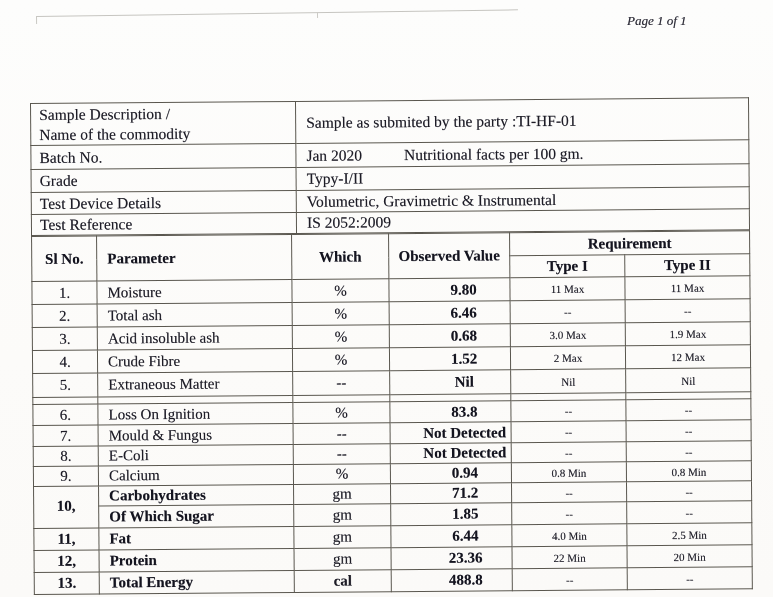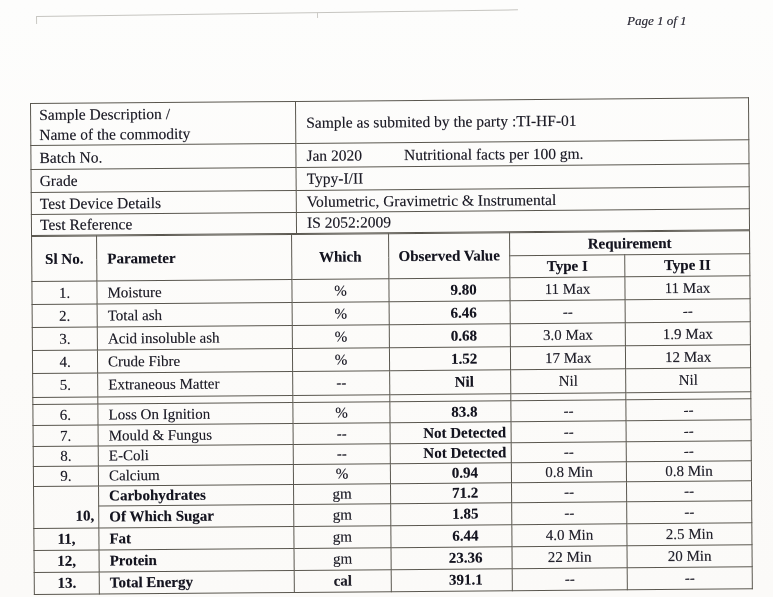--- a/index.html
+++ b/index.html
@@ -52,23 +52,23 @@
   .prelines{white-space:pre-line;line-height:1.25;}
   .batch-note{margin-left:42px;}
 
   
   .results-table th{font-weight:bold;font-size:15px;color:#14141f;}
   .th-left{text-align:left;padding-left:10px;}
   .c-sl{text-align:center;}
   .c-param{text-align:left;padding-left:10px;}
   .c-unit{text-align:center;}
   .c-obs{text-align:center;font-weight:bold;color:#14141f;padding-left:32px;}
-  .c-t1,.c-t2{text-align:center;font-size:15px;color:#23222c;margin-top:40px;}
+  .c-t1,.c-t2{text-align:center;font-size:11px;color:#23222c;margin-top:40px;}
   .bold-row .c-sl,.bold-row .c-param{font-weight:bold;color:#14141f;}
-  .sl-span{vertical-align:bottom;padding-bottom:3px;text-align:right;}
+  .sl-span{vertical-align:bottom;padding-bottom:13px;}
 
   tr.h43 td{height:41px;}
   tr.h25 td{height:23px;}
   tr.h24 td{height:22px;}
   tr.h23 td{height:21px;}
   tr.h22 td{height:20px;}
   tr.h21 td{height:19px;}
   tr.hd1 th{height:22px;}
   tr.hd2 th{height:21px;}
   tr.spacer td{height:6px;padding:0;}
@@ -169,21 +169,21 @@
         <td class="c-unit">%</td>
         <td class="c-obs">0.68</td>
         <td class="c-t1">3.0 Max</td>
         <td class="c-t2">1.9 Max</td>
       </tr>
       <tr class="h24">
         <td class="c-sl">4.</td>
         <td class="c-param">Crude Fibre</td>
         <td class="c-unit">%</td>
         <td class="c-obs">1.52</td>
-        <td class="c-t1">17 Max</td>
+        <td class="c-t1">2 Max</td>
         <td class="c-t2">12 Max</td>
       </tr>
       <tr class="h25">
         <td class="c-sl">5.</td>
         <td class="c-param">Extraneous Matter</td>
         <td class="c-unit">--</td>
         <td class="c-obs">Nil</td>
         <td class="c-t1">Nil</td>
         <td class="c-t2">Nil</td>
       </tr>
@@ -255,21 +255,21 @@
         <td class="c-param">Protein</td>
         <td class="c-unit">gm</td>
         <td class="c-obs">23.36</td>
         <td class="c-t1">22 Min</td>
         <td class="c-t2">20 Min</td>
       </tr>
       <tr class="h23 bold-row">
         <td class="c-sl">13.</td>
         <td class="c-param">Total Energy</td>
         <td class="c-unit" style="font-weight:bold">cal</td>
-        <td class="c-obs">391.1</td>
+        <td class="c-obs">488.8</td>
         <td class="c-t1">--</td>
         <td class="c-t2">--</td>
       </tr>
     </tbody>
       </table>
 
     <div class="statement scan-text">STATEMENT :</div>
   </div>
 </div>
 

